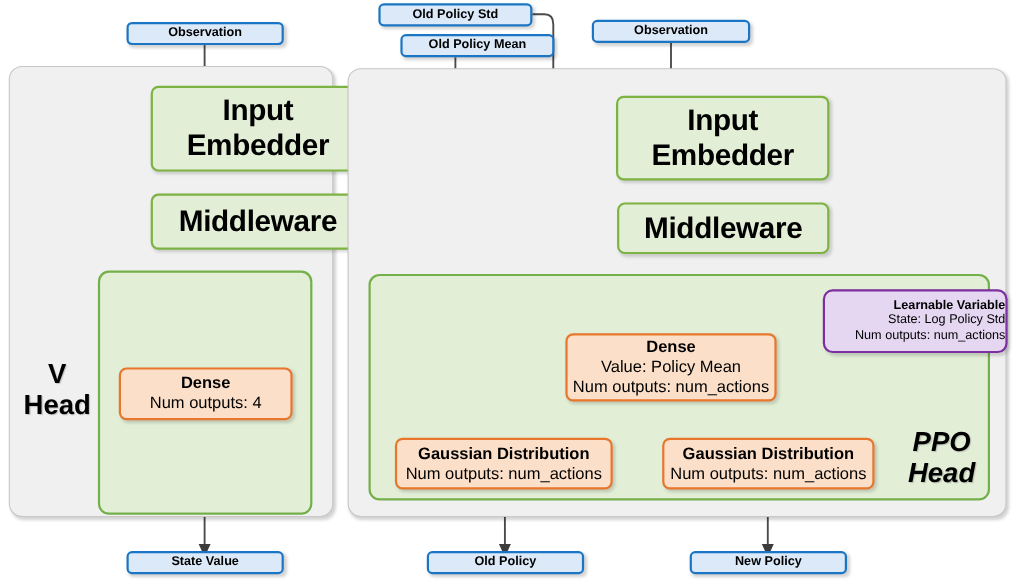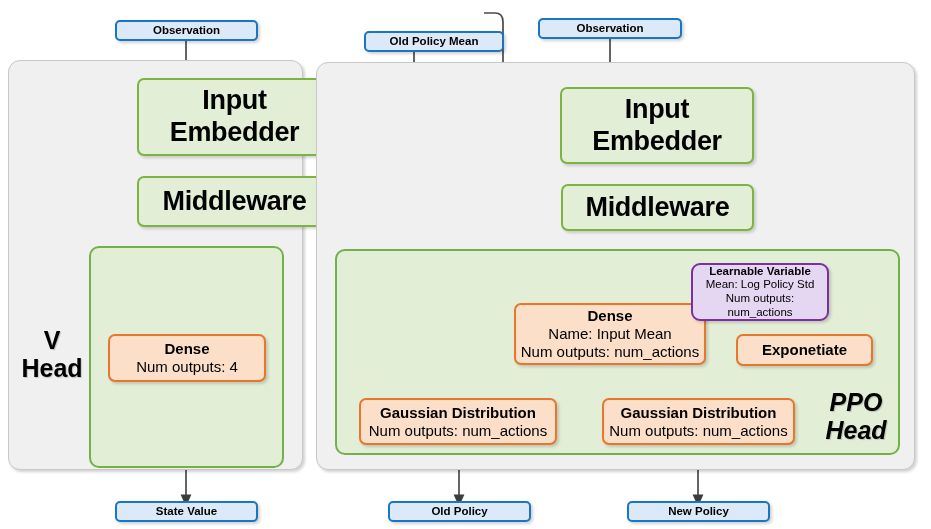--- a/index.html
+++ b/index.html
@@ -174,52 +174,52 @@
   </div>
 
   <div class="node group-gray" style="left:316px; top:62px; width:599px; height:408px;"></div>
   <div class="node group-green" style="left:335px; top:249px; width:565px; height:206px;"></div>
 
   <div class="head-label" style="left:812px; top:388px; width:88px;font-style:italic;">
     <div>PPO</div>
     <div>Head</div>
   </div>
 
+  <div class="node box-blue" style="left:344px; top:3px; width:140px; height:21px;">
+    <span>Old Policy Std</span>
+  </div>
 
   <div class="node box-blue" style="left:364px; top:31px; width:140px; height:21px;">
     <span>Old Policy Mean</span>
   </div>
 
   <div class="node box-blue" style="left:538px; top:18px; width:144px; height:21px;">
     <span>Observation</span>
   </div>
 
   <div class="node box-green big" style="left:512px; top:87px; width:194px; height:77px;">
     <span>Input Embedder</span>
   </div>
 
   <div class="node box-green big" style="left:513px; top:184px; width:193px; height:47px;">
     <span>Middleware</span>
   </div>
 
   <div class="node box-orange" style="left:514px; top:303px; width:192px; height:62px;">
     <span class="title-line">Dense</span>
-    <span class="sub-line">Name: Input Mean</span>
-    <span class="sub-line">Num outputs: num_actions</span>
-  </div>
-
-  <div class="node box-purple" style="left:691px; top:263px; width:138px; height:58px;">
+    <span class="sub-line">Value: Policy Mean</span>
+    <span class="sub-line">Num outputs: num_actions</span>
+  </div>
+
+  <div class="node box-purple" style="left:748px; top:263px; width:168px; height:58px;align-items:flex-end;">
     <span class="title-line">Learnable Variable</span>
-    <span class="sub-line">Mean: Log Policy Std</span>
-    <span class="sub-line">Num outputs: num_actions</span>
-  </div>
-
-  <div class="node box-orange" style="left:736px; top:334px; width:137px; height:32px;">
-    <span class="title-line">Exponetiate</span>
-  </div>
+    <span class="sub-line">State: Log Policy Std</span>
+    <span class="sub-line">Num outputs: num_actions</span>
+  </div>
+
 
   <div class="node box-orange" style="left:359px; top:398px; width:198px; height:47px;">
     <span class="title-line">Gaussian Distribution</span>
     <span class="sub-line">Num outputs: num_actions</span>
   </div>
 
   <div class="node box-orange" style="left:602px; top:398px; width:193px; height:47px;">
     <span class="title-line">Gaussian Distribution</span>
     <span class="sub-line">Num outputs: num_actions</span>
   </div>

